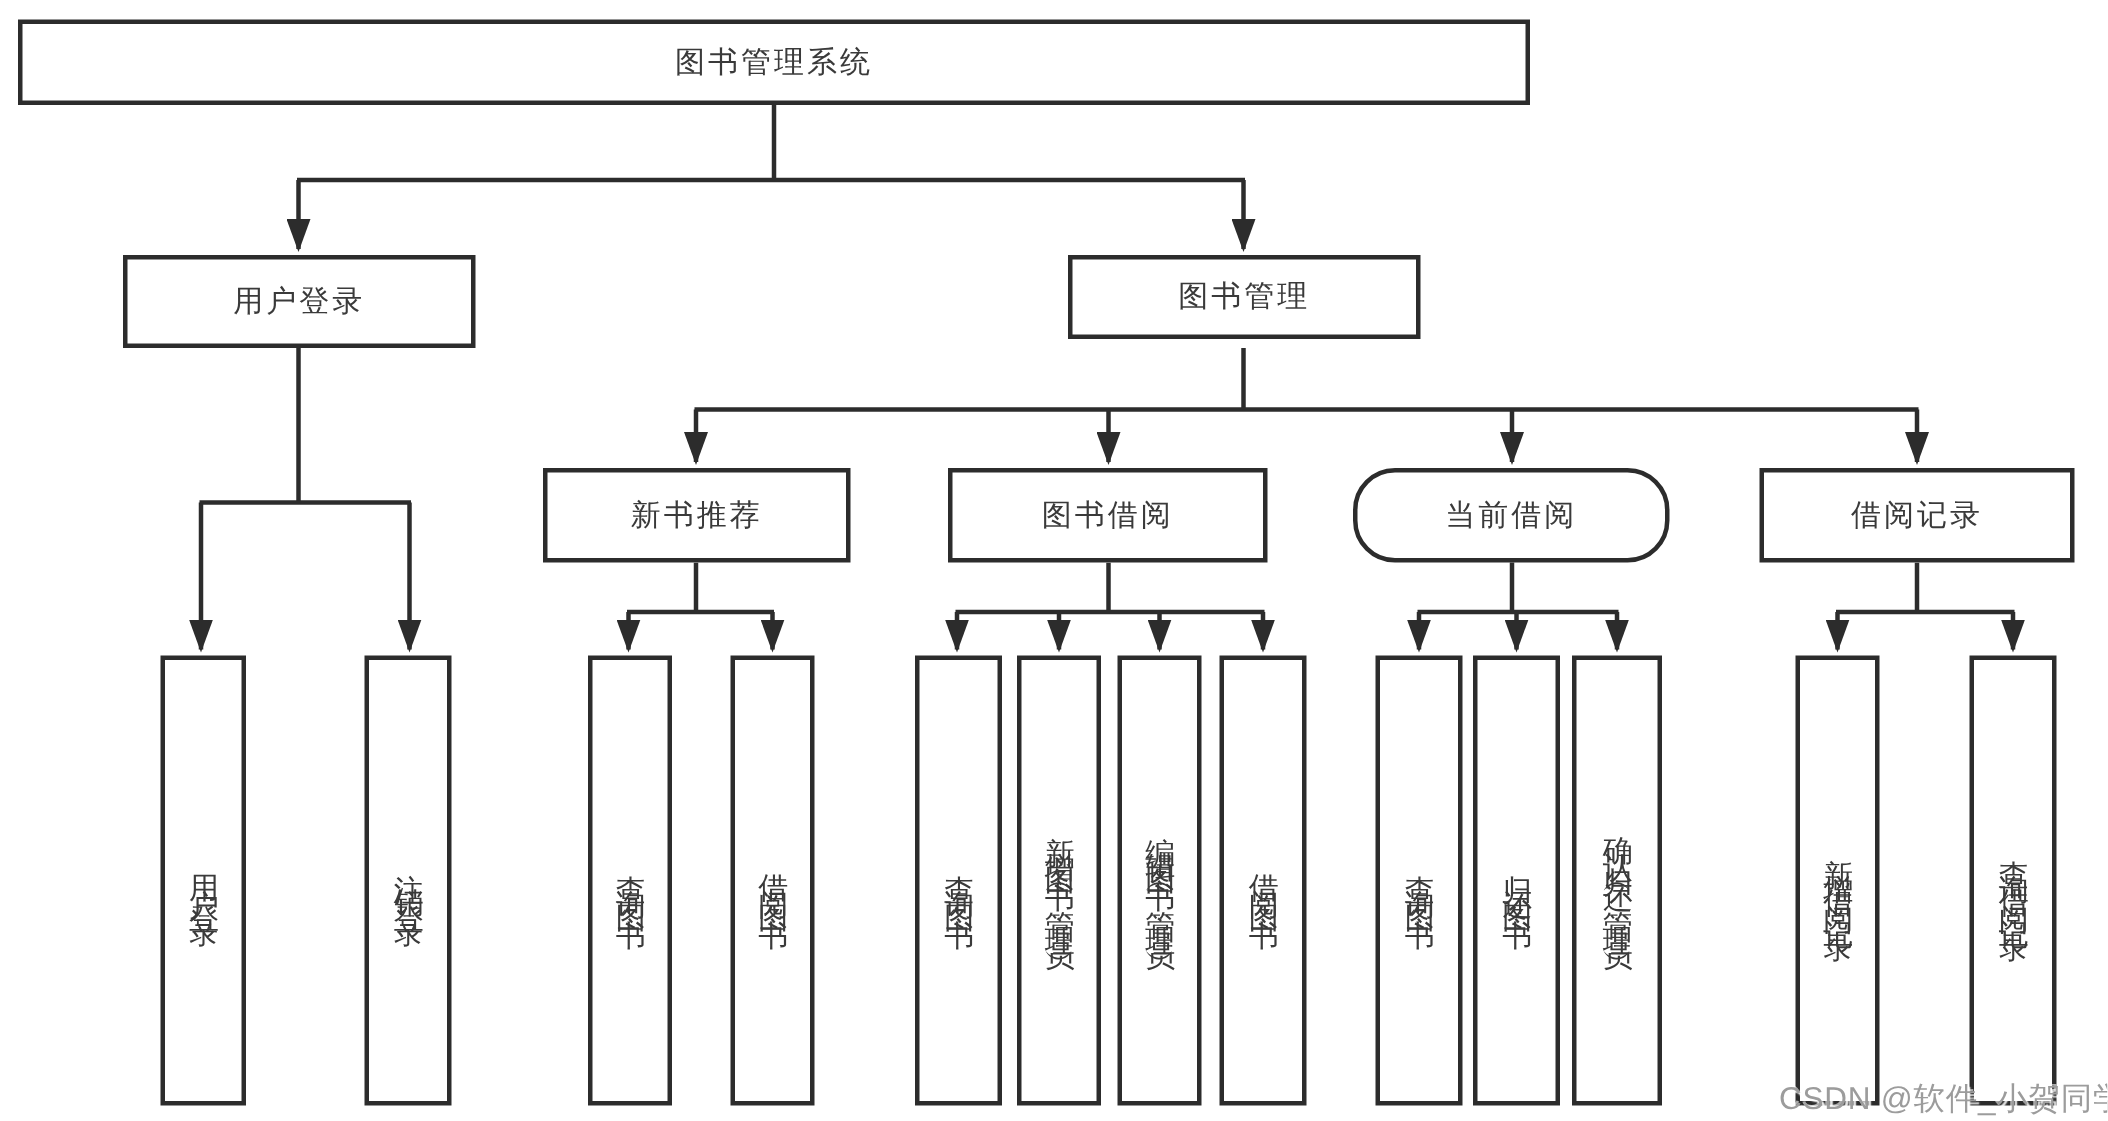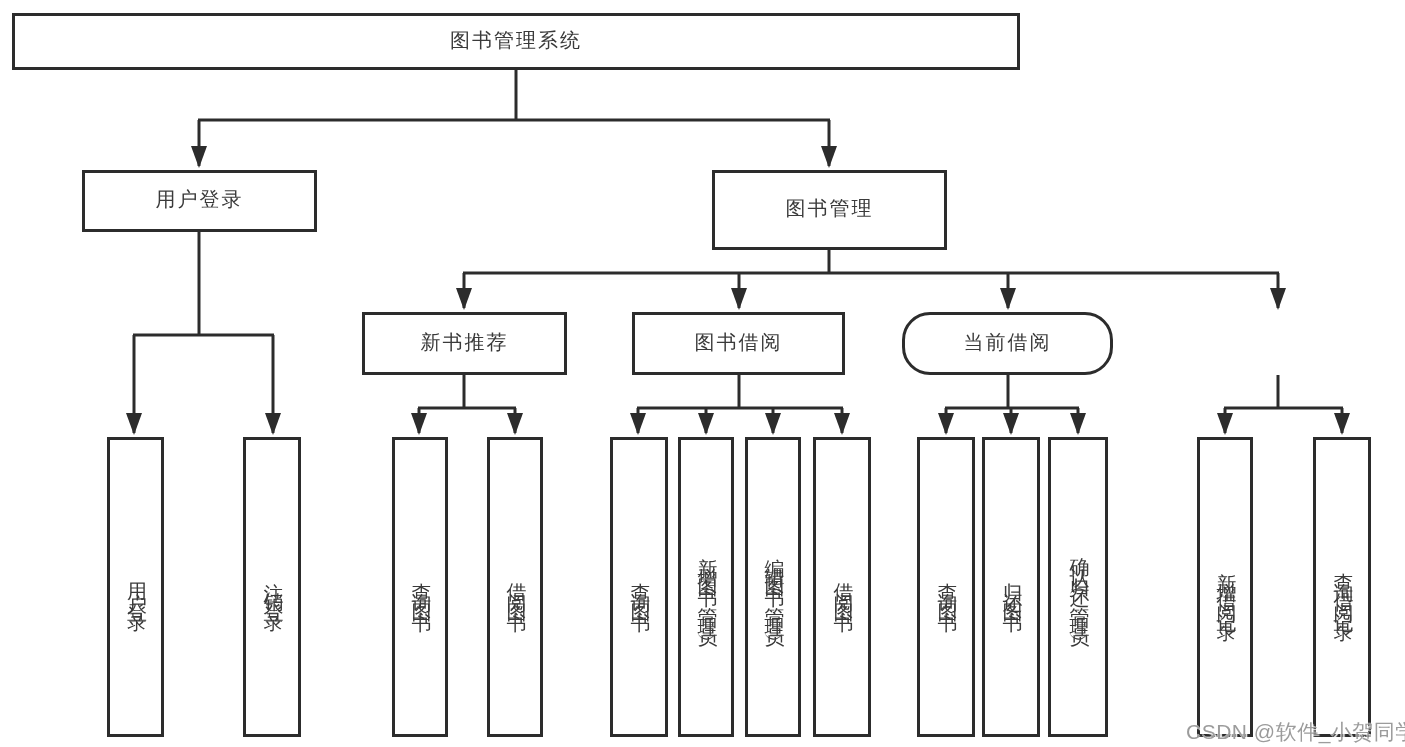--- a/index.html
+++ b/index.html
@@ -4,21 +4,21 @@
 <style>
   html,body{margin:0;padding:0;background:#ffffff;}
   .canvas{
     position:relative;width:1405px;height:747px;background:#ffffff;
     font-family:"Liberation Sans","DejaVu Sans",sans-serif;overflow:hidden;
   }
   .connector-layer{position:absolute;left:0;top:0;width:1405px;height:747px;}
   .node{
     position:absolute;box-sizing:border-box;background:#ffffff;
     border:3px solid #2c2c2c;color:#3a3a3a;
-    display:flex;align-items:center;justify-content:center;font-family:Liberation Mono, monospace;
+    display:flex;align-items:center;justify-content:center;
   }
   .hbox{font-size:20px;letter-spacing:2px;line-height:1;}
   .vbox{
     top:437px;height:300px;font-size:20px;line-height:1.2;
     writing-mode:vertical-rl;text-orientation:mixed;letter-spacing:10px;
   }
   .vbox span{display:block;}
   .watermark{
     position:absolute;left:1186px;top:718px;z-index:5;
     font-size:21px;letter-spacing:0.5px;color:#9c9c9c;
@@ -81,32 +81,35 @@
     </g>
   </svg>
 
   <div class="node hbox" style="left:12px;top:13px;width:1008px;height:57px;">
     <span>图书管理系统</span>
   </div>
 
   <div class="node hbox" style="left:82px;top:170px;width:235px;height:62px;">
     <span>用户登录</span>
   </div>
-  <div class="node hbox" style="left:712px;top:170px;width:235px;height:80px;">
+  <div class="node hbox" style="left:712px;top:170px;width:235px;height:56px;">
     <span>图书管理</span>
   </div>
 
   <div class="node hbox" style="left:362px;top:312px;width:205px;height:63px;">
     <span>新书推荐</span>
   </div>
   <div class="node hbox" style="left:632px;top:312px;width:213px;height:63px;">
     <span>图书借阅</span>
   </div>
   <div class="node hbox" style="left:902px;top:312px;width:211px;height:63px;border-radius:28px;">
     <span>当前借阅</span>
+  </div>
+  <div class="node hbox" style="left:1173px;top:312px;width:210px;height:63px;">
+    <span>借阅记录</span>
   </div>
 
   <div class="node vbox" style="left:107px;width:57px;">
     <span>用户登录</span>
   </div>
   <div class="node vbox" style="left:243px;width:58px;">
     <span>注销登录</span>
   </div>
 
   <div class="node vbox" style="left:392px;width:56px;">

